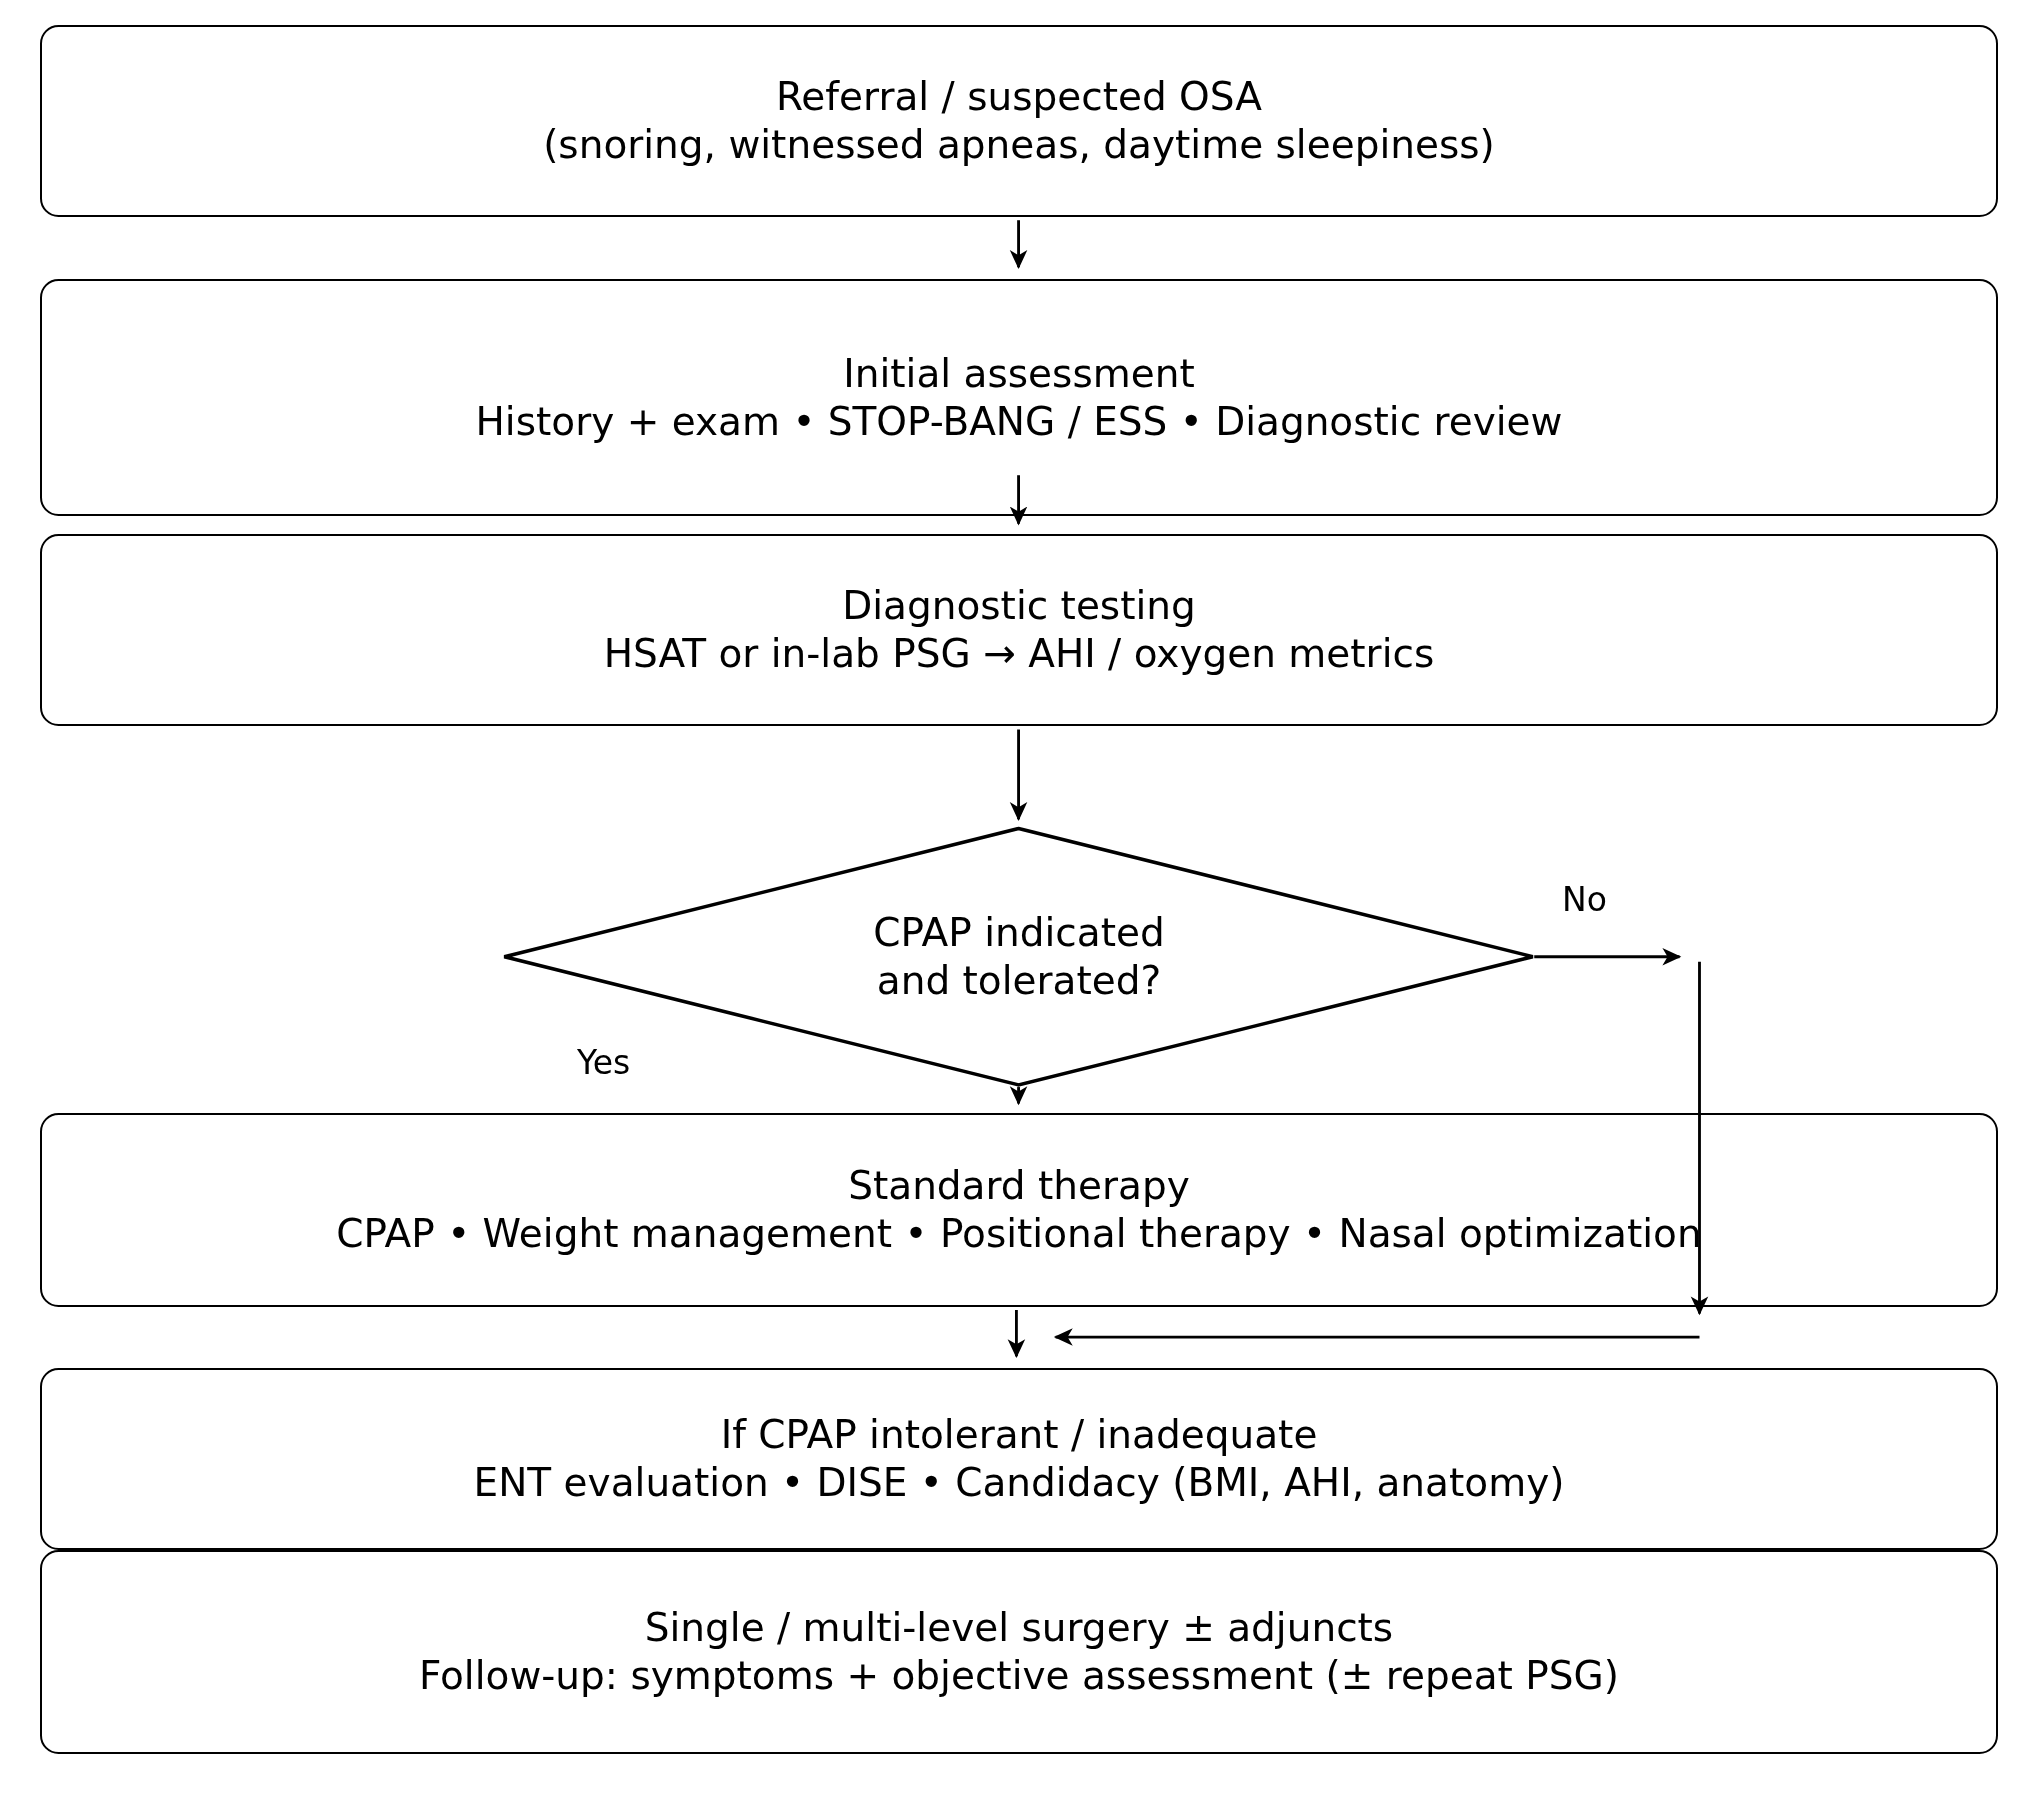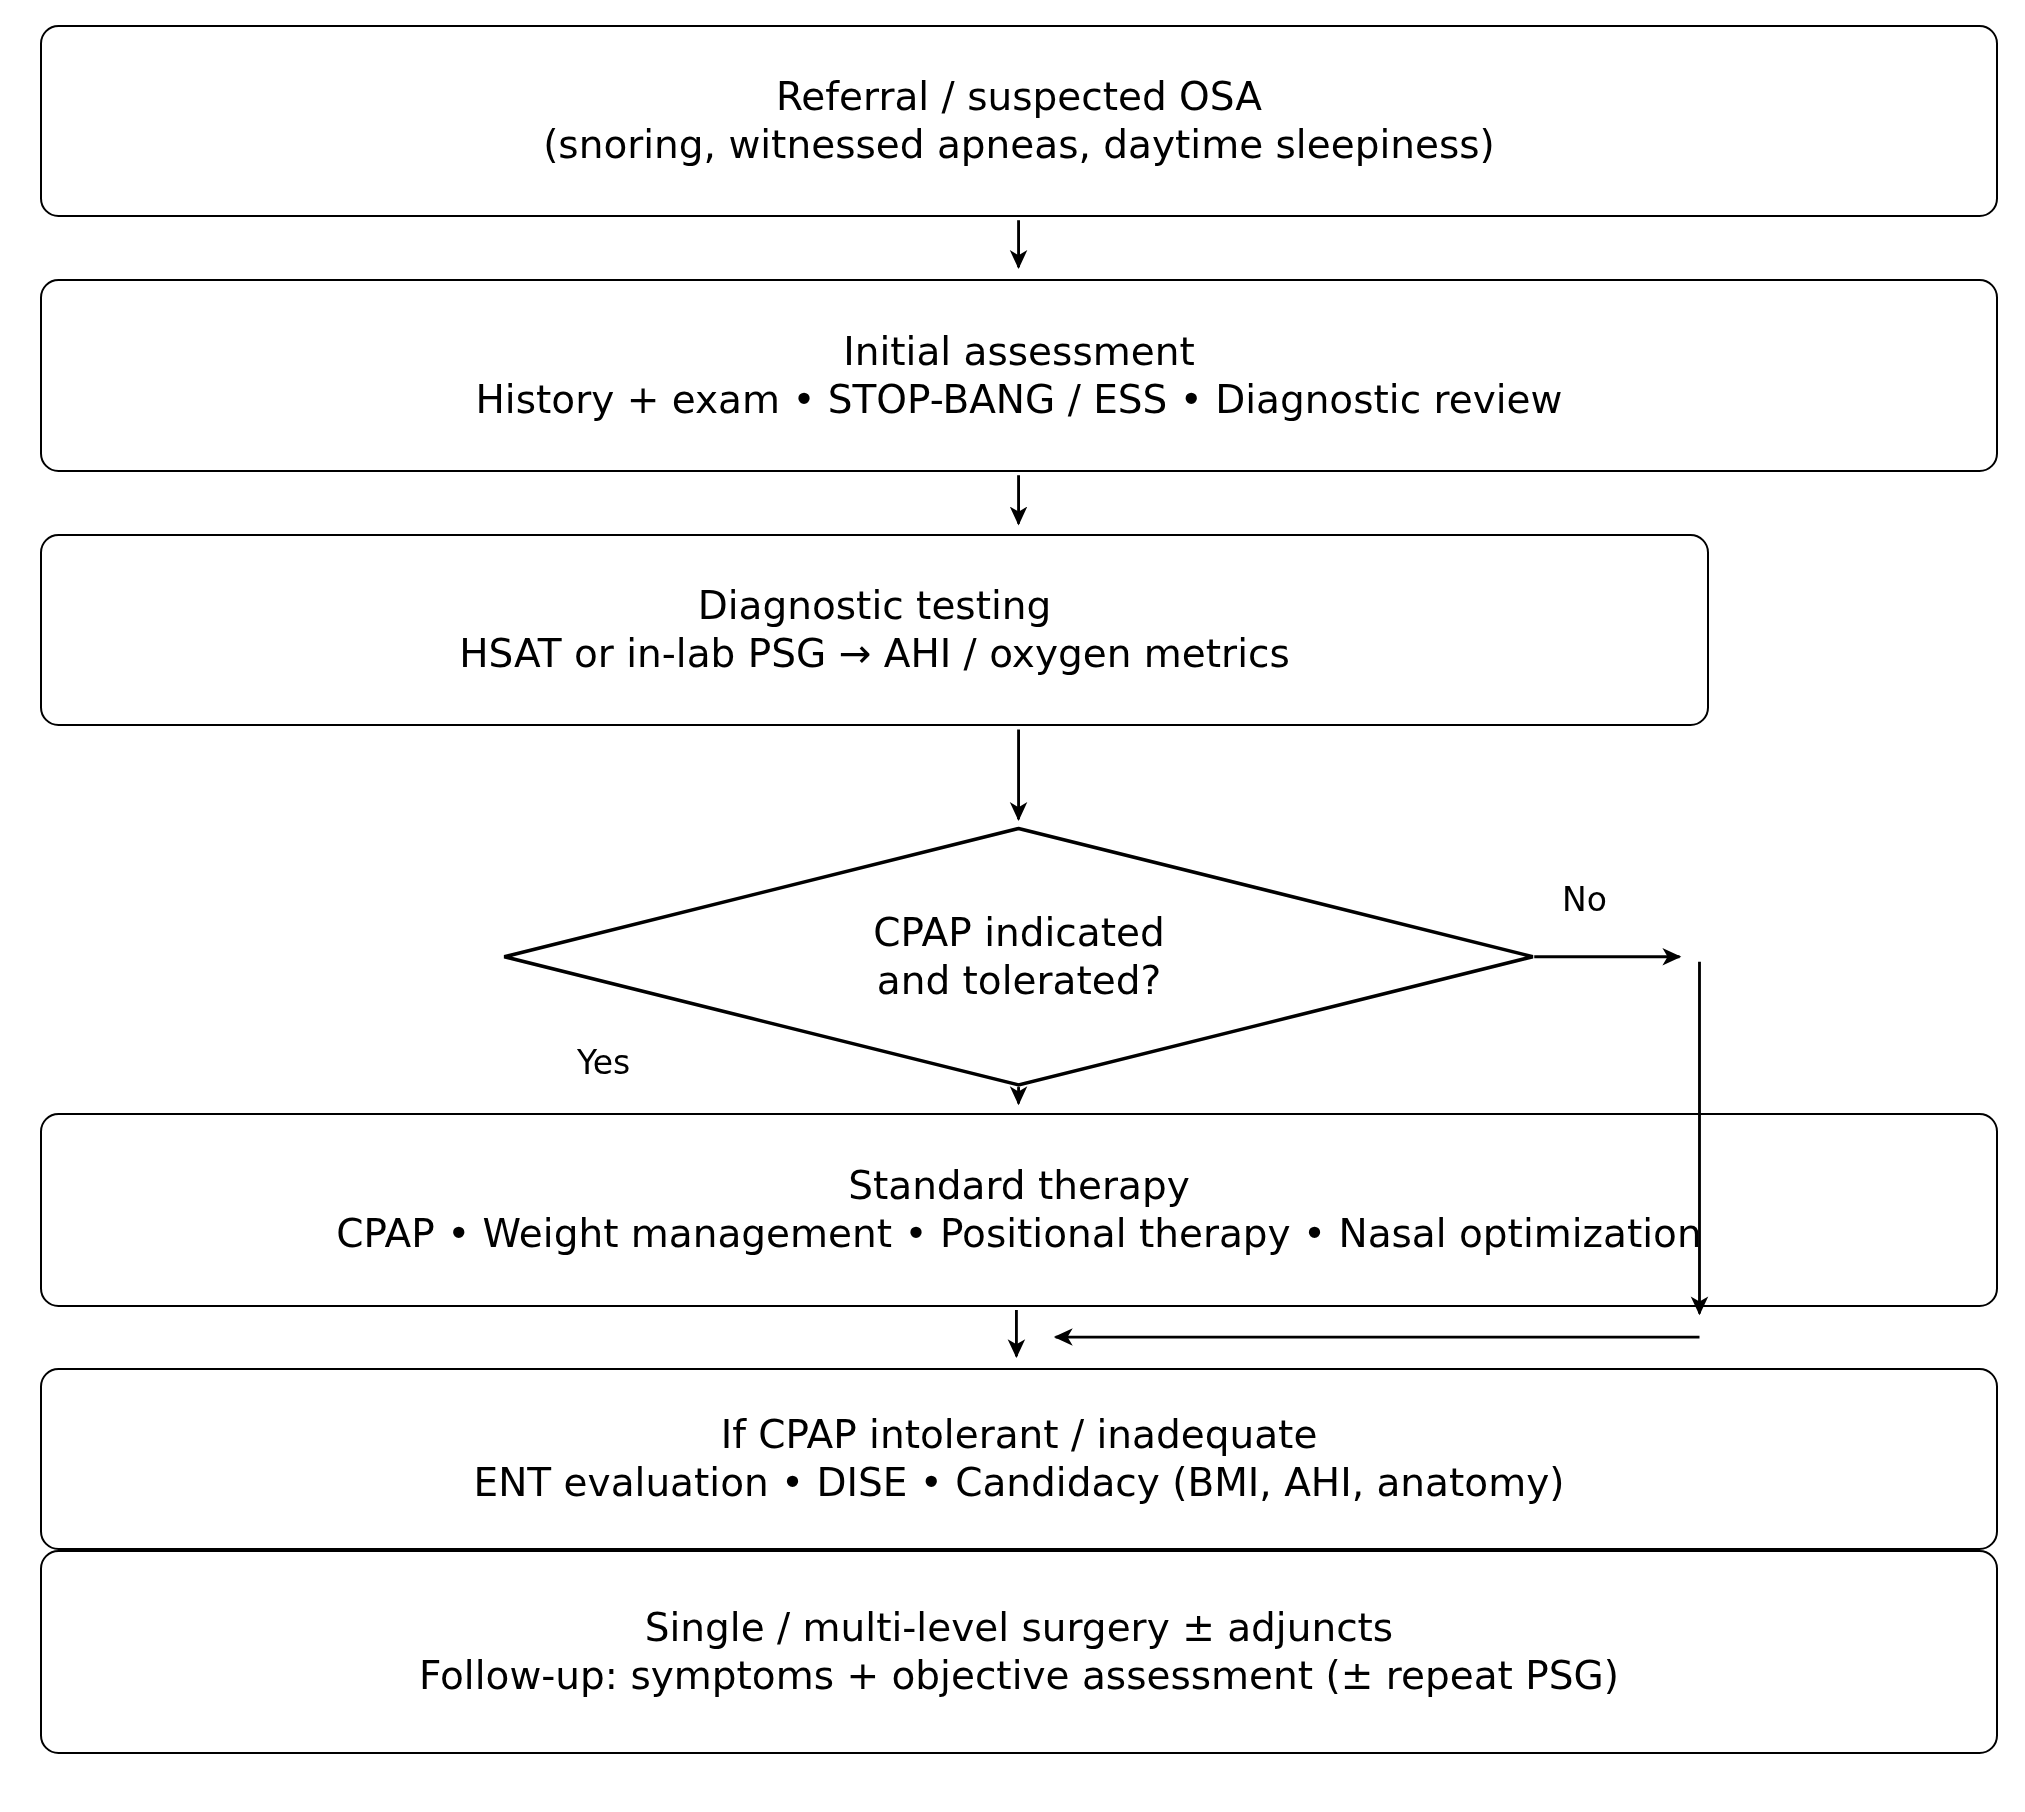--- a/index.html
+++ b/index.html
@@ -62,26 +62,26 @@
 </head>
 <body>
 
 <div class="canvas">
 
   <div class="node" style="left:40px; top:25px; width:1958px; height:192px;">
     <div class="tline">Referral / suspected OSA</div>
     <div class="tline">(snoring, witnessed apneas, daytime sleepiness)</div>
   </div>
 
-  <div class="node" style="left:40px; top:279px; width:1958px; height:193px;text-align:right;">
+  <div class="node" style="left:40px; top:279px; width:1958px; height:237px;text-align:right;">
     <div class="tline">Initial assessment</div>
     <div class="tline">History + exam • STOP-BANG / ESS • Diagnostic review</div>
   </div>
 
-  <div class="node" style="left:40px; top:534px; width:1669px; height:192px;">
+  <div class="node" style="left:40px; top:534px; width:1958px; height:192px;">
     <div class="tline">Diagnostic testing</div>
     <div class="tline">HSAT or in-lab PSG → AHI / oxygen metrics</div>
   </div>
 
   <div class="node" style="left:40px; top:1113px; width:1958px; height:194px;">
     <div class="tline">Standard therapy</div>
     <div class="tline">CPAP • Weight management • Positional therapy • Nasal optimization</div>
   </div>
 
   <div class="node" style="left:40px; top:1368px; width:1958px; height:182px;">

